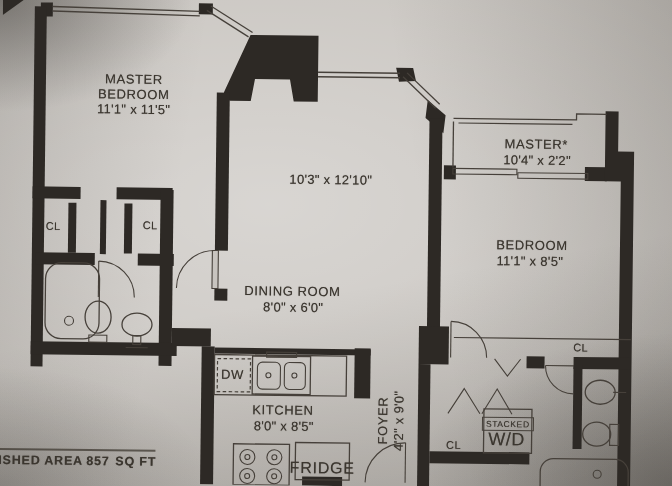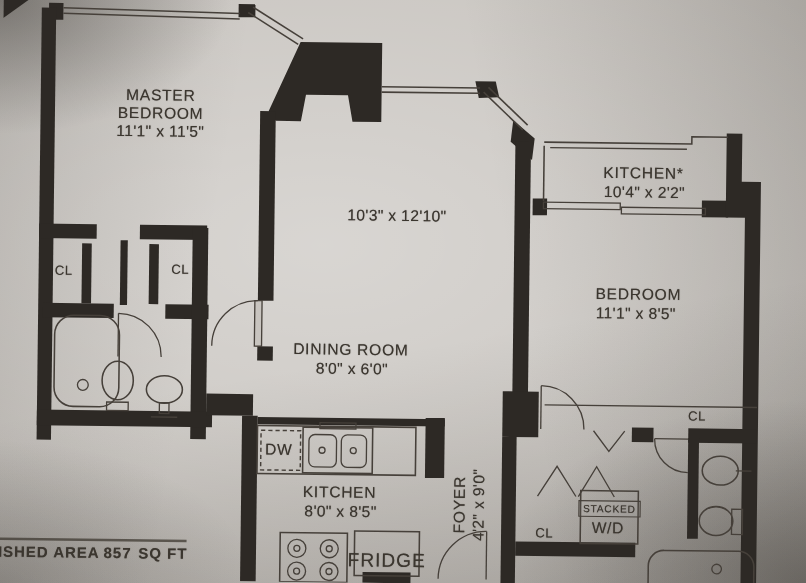--- a/index.html
+++ b/index.html
@@ -27,21 +27,21 @@
     position:absolute;transform:translate(-50%,-50%);
     color:var(--text,#3b362f);font-size:13px;line-height:1.2;
     letter-spacing:0.6px;white-space:nowrap;
     text-shadow:0 0 0.7px rgba(59,54,47,0.65);
   }
   .dims{letter-spacing:0.3px;}
   .cl{font-size:11px;letter-spacing:0.4px;}
   .small{font-size:16px;letter-spacing:0.8px;}
   .foyer-lbl{transform:translate(-50%,-50%) rotate(-90deg);text-align:center;}
   .stacked{font-size:8.5px;letter-spacing:0.6px;border:1.2px solid var(--line,#46403a);padding:1px 3px;background:rgba(255,255,255,0.04);}
-  .wd{font-size:13px;letter-spacing:0.5px;}
+  .wd{font-size:18px;letter-spacing:0.5px;}
   .area-row{position:absolute;left:0;top:457px;width:180px;height:15px;
     font-weight:bold;font-size:12.5px;color:var(--text,#3b362f);letter-spacing:0.8px;
     text-shadow:0 0 0.7px rgba(59,54,47,0.6);}
   .area-row span{position:absolute;top:0;}
   .area-line{position:absolute;left:0;top:452px;width:158px;height:1.6px;background:rgba(62,56,48,0.75);}
 </style>
 </head>
 <body>
 
 <div id="photo">
@@ -162,21 +162,21 @@
       <polyline class="thin" points="484,412 499,387 514,412"></polyline>
     </g>
   </svg>
 
   <div class="lbl" style="left:132px;top:82px">MASTER</div>
   <div class="lbl" style="left:132px;top:97px">BEDROOM</div>
   <div class="lbl dims" style="left:132px;top:112px">11'1" x 11'5"</div>
 
   <div class="lbl dims" style="left:330px;top:180px">10'3" x 12'10"</div>
 
-  <div class="lbl" style="left:535px;top:142px">KITCHEN*</div>
+  <div class="lbl" style="left:535px;top:142px">MASTER*</div>
   <div class="lbl dims" style="left:536px;top:158px">10'4" x 2'2"</div>
 
   <div class="lbl" style="left:532px;top:243px">BEDROOM</div>
   <div class="lbl dims" style="left:530px;top:259px">11'1" x 8'5"</div>
 
   <div class="lbl" style="left:293px;top:292px">DINING ROOM</div>
   <div class="lbl dims" style="left:294px;top:308px">8'0" x 6'0"</div>
 
   <div class="lbl" style="left:285px;top:411px">KITCHEN</div>
   <div class="lbl dims" style="left:286px;top:427px">8'0" x 8'5"</div>

